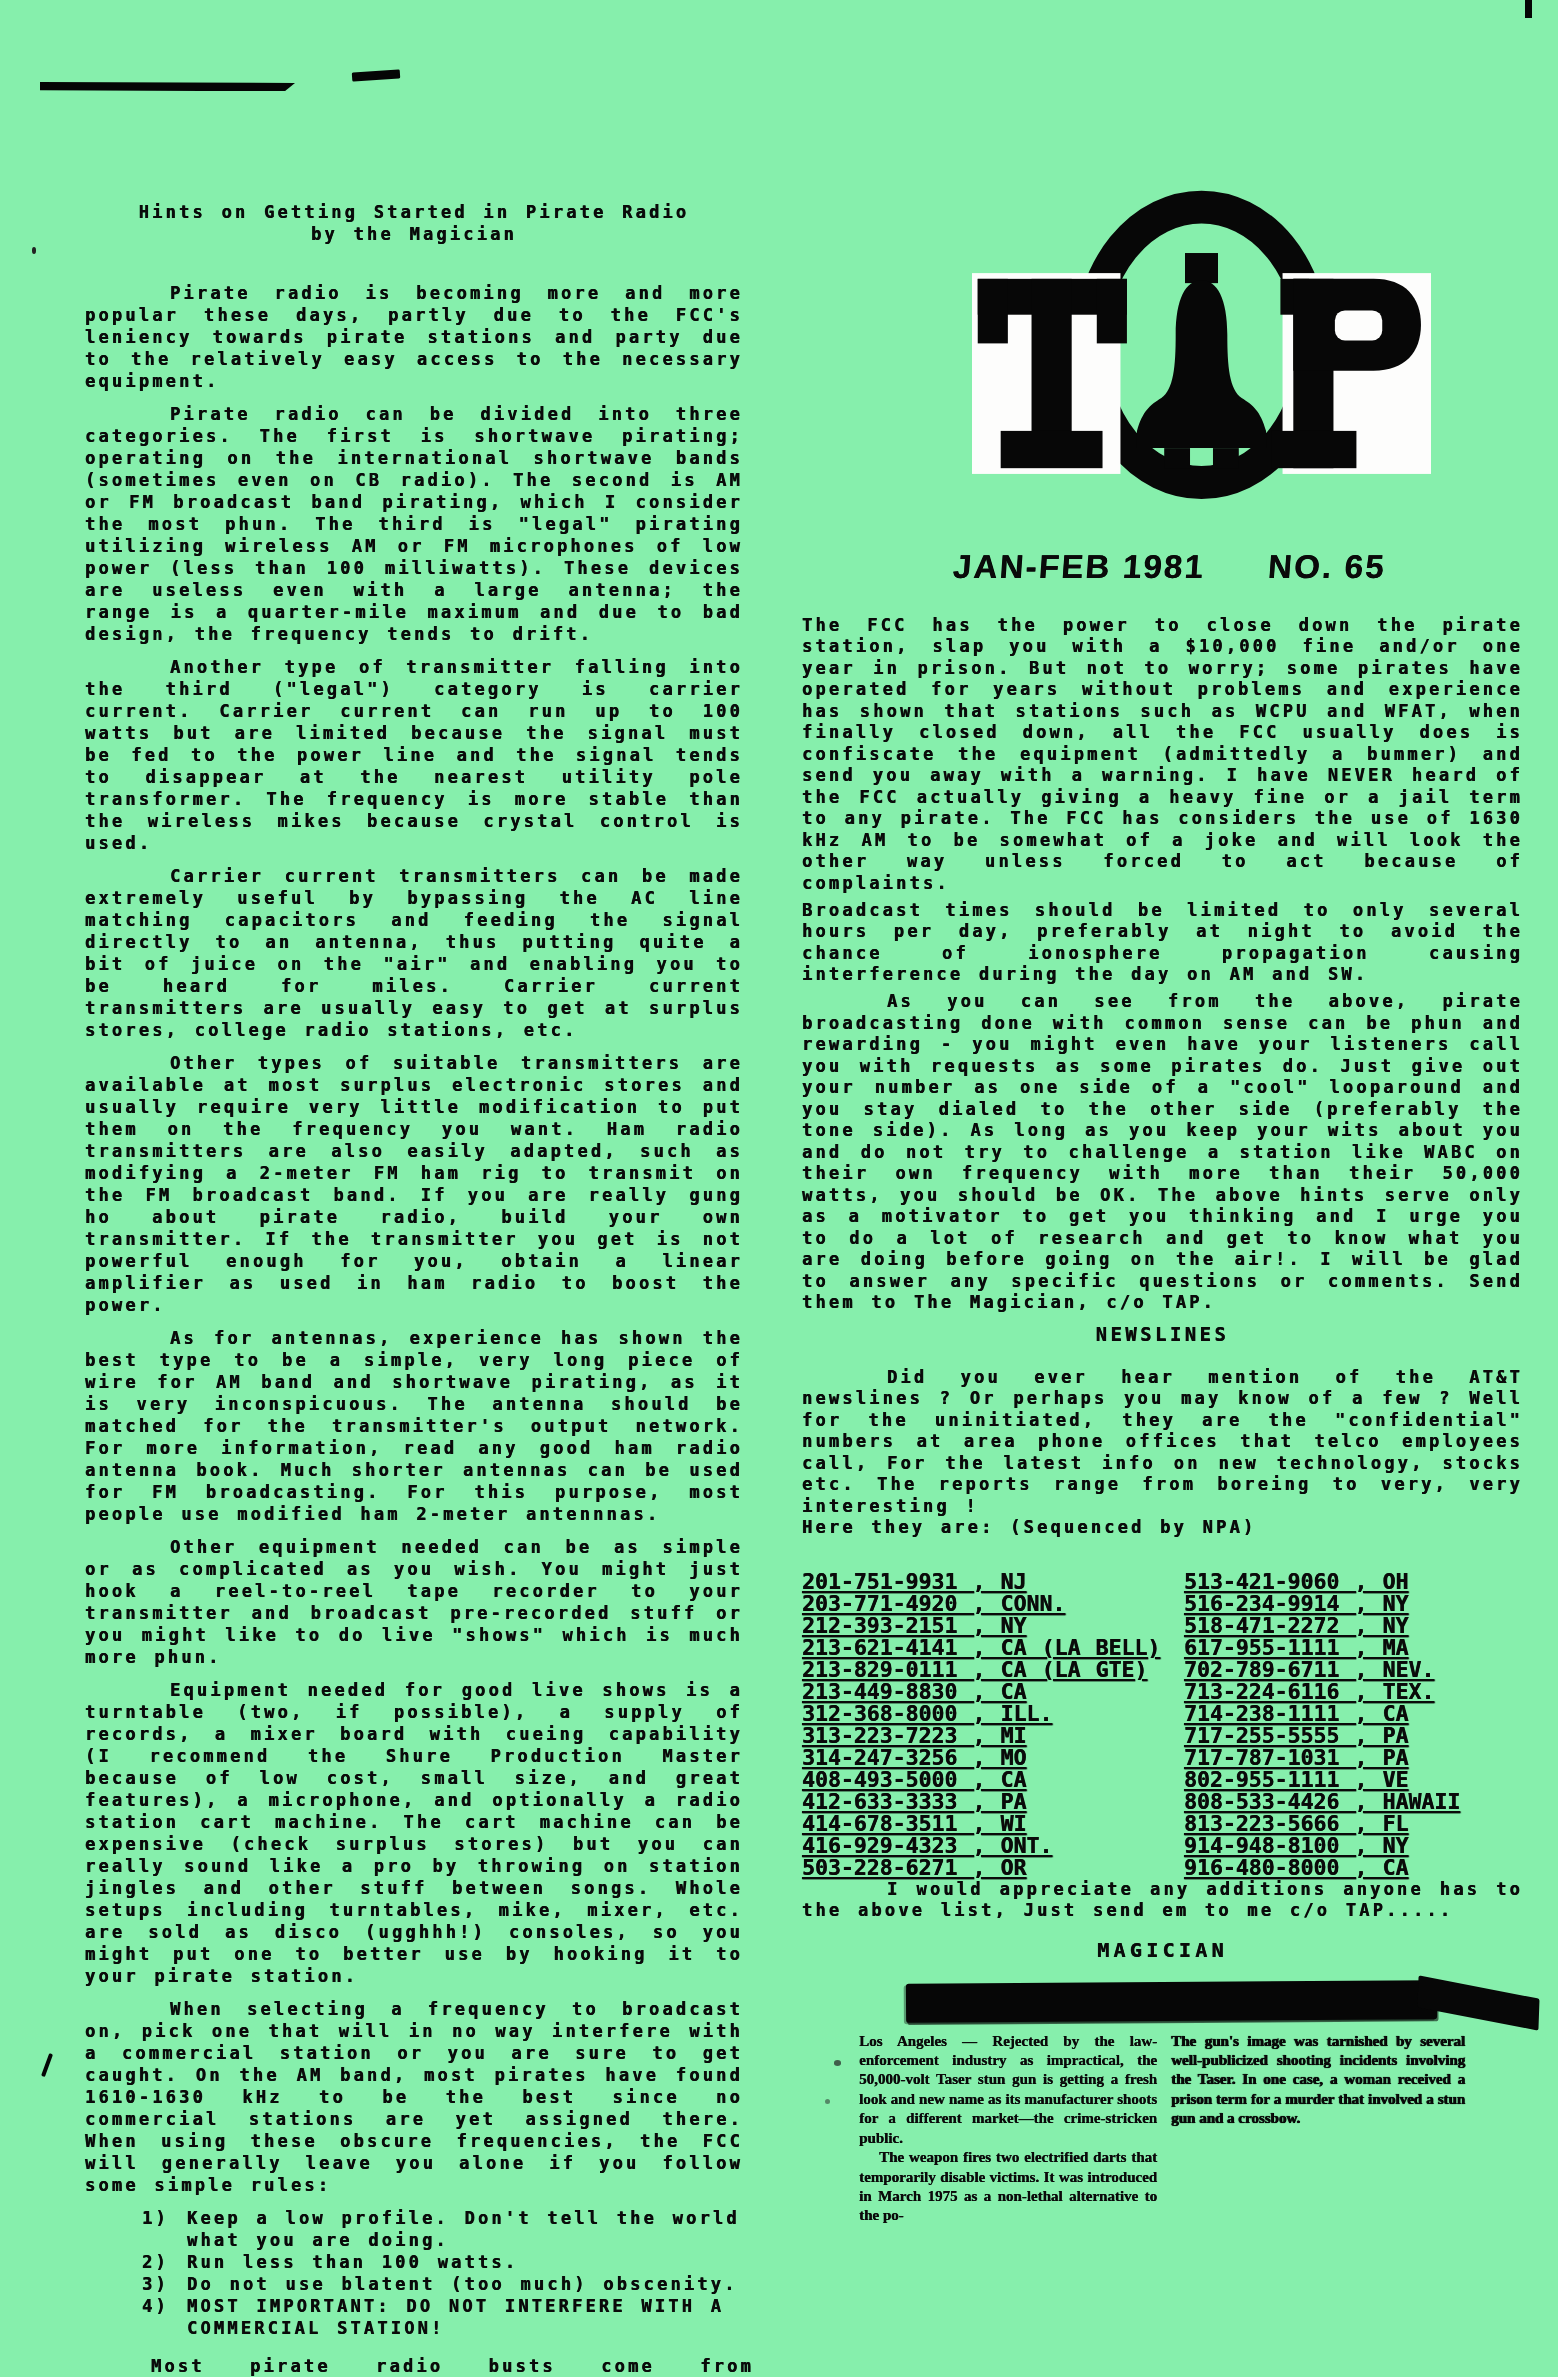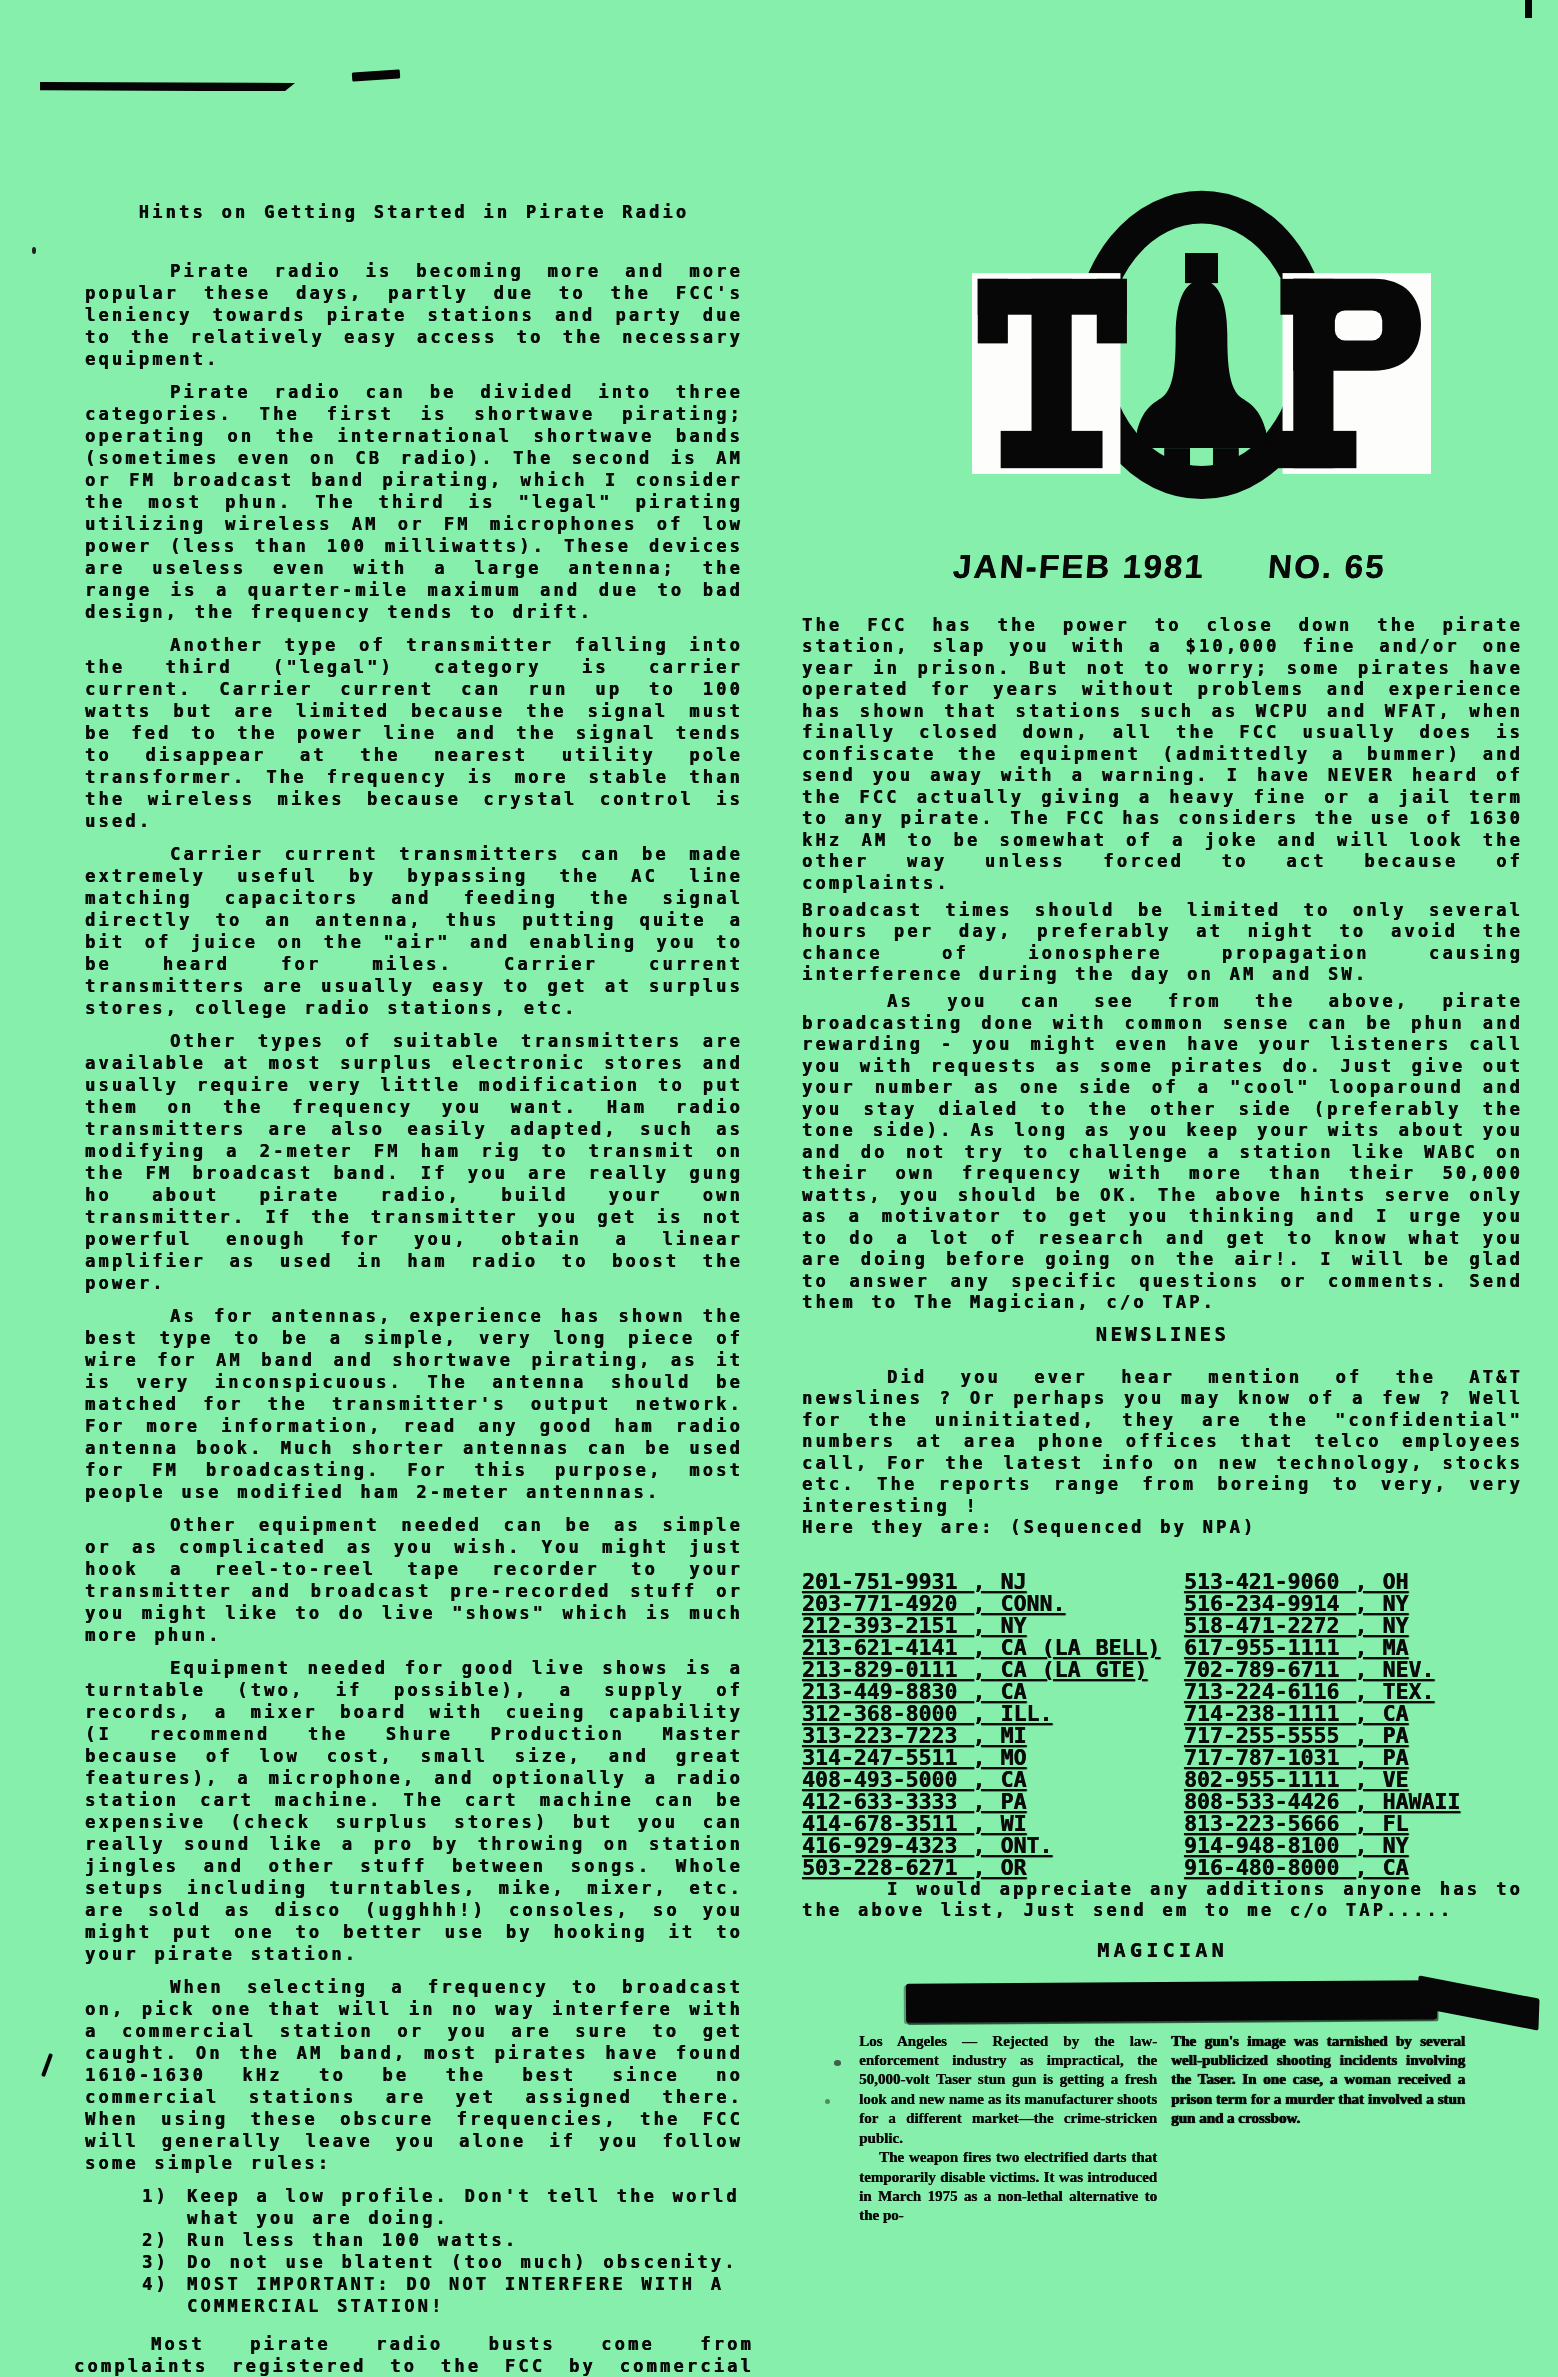--- a/index.html
+++ b/index.html
@@ -110,20 +110,21 @@
   <div class="mark mark-topdash"></div>
   <div class="mark mark-cornertick"></div>
   <div class="mark mark-slash"></div>
   <div class="speck s1"></div>
   <div class="speck s2"></div>
   <div class="speck s3"></div>
 
   <div class="col-left tw">
     <div class="title-block">
       <div>Hints on Getting Started in Pirate Radio</div>
+      <div>by the Magician</div>
     </div>
 
     <div class="article">
 
     <p>Pirate radio is becoming more and more popular these days, partly due to the FCC's leniency towards pirate stations and party due to the relatively easy access to the necessary equipment.</p>
         <p>Pirate radio can be divided into three categories. The first is shortwave pirating; operating on the international shortwave bands (sometimes even on CB radio). The second is AM or FM broadcast band pirating, which I consider the most phun. The third is "legal" pirating utilizing wireless AM or FM microphones of low power (less than 100 milliwatts). These devices are useless even with a large antenna; the range is a quarter-mile maximum and due to bad design, the frequency tends to drift.</p>
         <p>Another type of transmitter falling into the third ("legal") category is carrier current. Carrier current can run up to 100 watts but are limited because the signal must be fed to the power line and the signal tends to disappear at the nearest utility pole transformer. The frequency is more stable than the wireless mikes because crystal control is used.</p>
         <p>Carrier current transmitters can be made extremely useful by bypassing the AC line matching capacitors and feeding the signal directly to an antenna, thus putting quite a bit of juice on the "air" and enabling you to be heard for miles. Carrier current transmitters are usually easy to get at surplus stores, college radio stations, etc.</p>
         <p>Other types of suitable transmitters are available at most surplus electronic stores and usually require very little modification to put them on the frequency you want. Ham radio transmitters are also easily adapted, such as modifying a 2-meter FM ham rig to transmit on the FM broadcast band. If you are really gung ho about pirate radio, build your own transmitter. If the transmitter you get is not powerful enough for you, obtain a linear amplifier as used in ham radio to boost the power.</p>
         <p>As for antennas, experience has shown the best type to be a simple, very long piece of wire for AM band and shortwave pirating, as it is very inconspicuous. The antenna should be matched for the transmitter's output network. For more information, read any good ham radio antenna book. Much shorter antennas can be used for FM broadcasting. For this purpose, most people use modified ham 2-meter antennnas.</p>
@@ -210,21 +211,21 @@
         <ul class="pl">
 
         <li>201-751-9931 , NJ</li>
             <li>203-771-4920 , CONN.</li>
             <li>212-393-2151 , NY</li>
             <li>213-621-4141 , CA  (LA BELL)</li>
             <li>213-829-0111 , CA  (LA GTE)</li>
             <li>213-449-8830 , CA</li>
             <li>312-368-8000 , ILL.</li>
             <li>313-223-7223 , MI</li>
-            <li>314-247-5511 , MO</li>
+            <li>314-247-3256 , MO</li>
             <li>408-493-5000 , CA</li>
             <li>412-633-3333 , PA</li>
             <li>414-678-3511 , WI</li>
             <li>416-929-4323 , ONT.</li>
             <li>503-228-6271 , OR</li>
           </ul>
         <ul>
 
         <li>513-421-9060 , OH</li>
             <li>516-234-9914 , NY</li>

